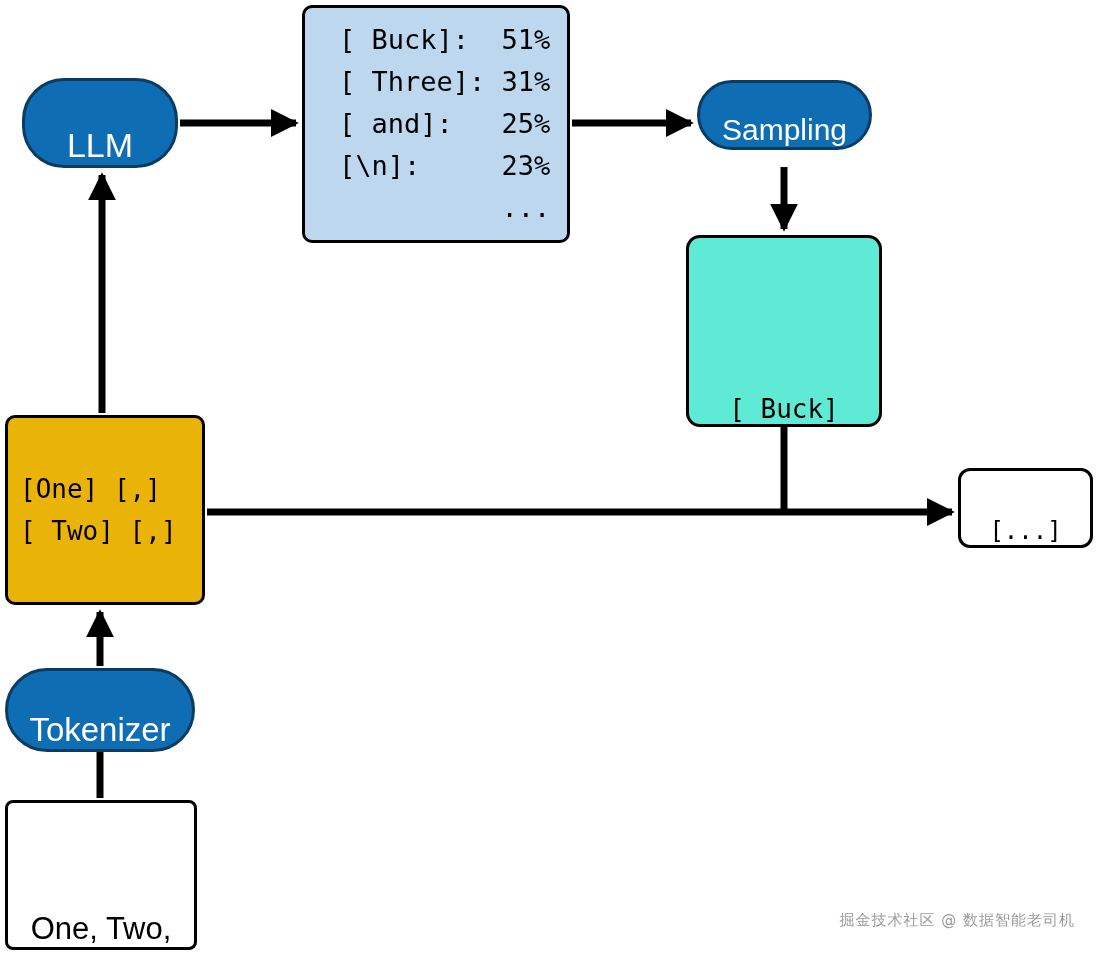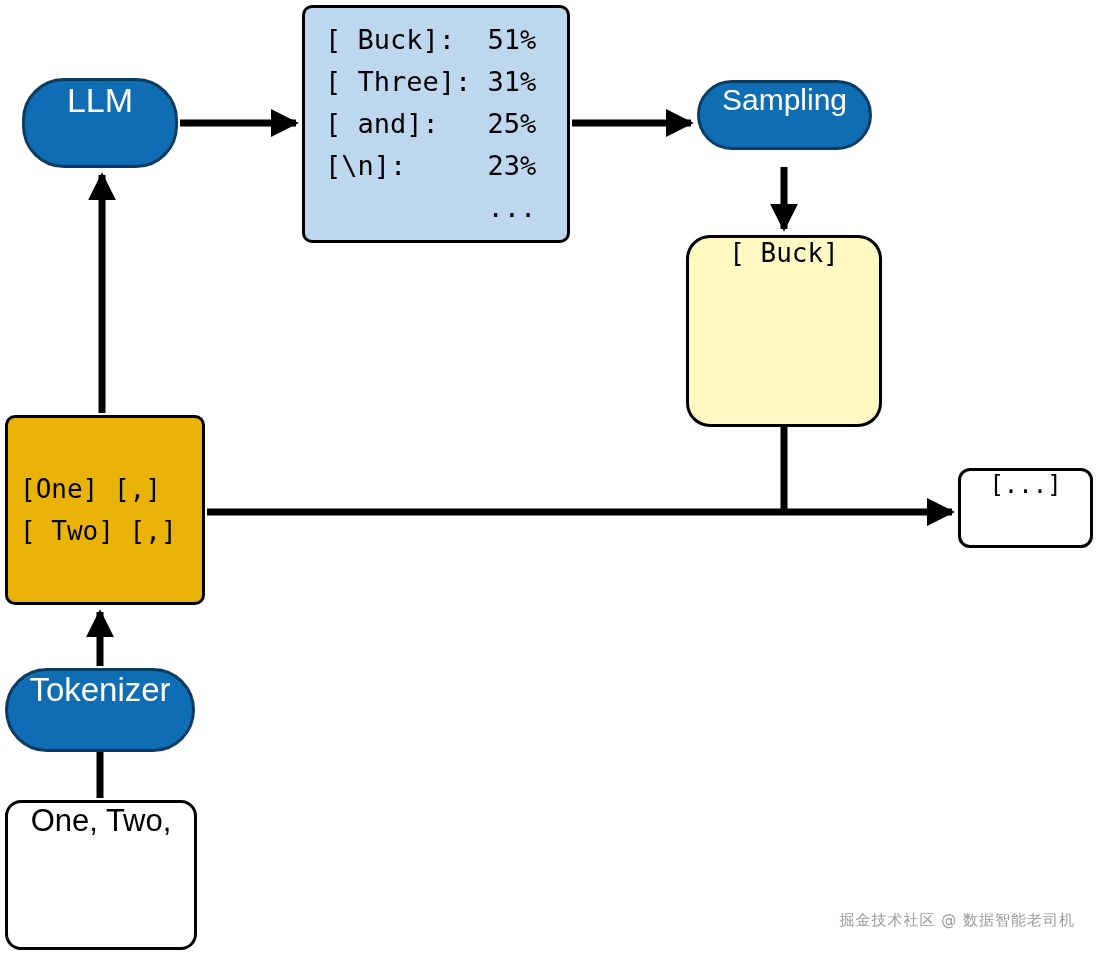--- a/index.html
+++ b/index.html
@@ -20,21 +20,21 @@
     left: 0; top: 0;
     width: 1097px; height: 955px;
     z-index: 1;
     pointer-events: none;
   }
   .node {
     position: absolute;
     z-index: 2;
     box-sizing: border-box;
     display: flex;
-    align-items: flex-start;
+    align-items: flex-end;
     justify-content: center;
   }
   .pill {
     background: #0f6db4;
     border: 3px solid #0a3c62;
     color: #ffffff;
     font-family: "Liberation Sans", sans-serif;
     font-weight: 400;
   }
   .pill-llm       { left: 22px;  top: 78px;  width: 156px; height: 90px; border-radius: 42px; font-size: 34px; }
@@ -43,21 +43,21 @@
 
   .prob-box {
     left: 302px; top: 5px;
     width: 268px; height: 238px;
     background: #bdd7ee;
     border: 3px solid #000000;
     border-radius: 10px;
     flex-direction: column;
     align-items: flex-start;
     justify-content: center;
-    padding: 8px 16px 8px 20px;
+    padding: 8px 16px 8px 34px;
   }
   .prob-line {
     font-family: "DejaVu Sans Mono", monospace;
     font-size: 27px;
     line-height: 42px;
     color: #000000;
     white-space: pre;
   }
   .tokens-box {
     left: 5px; top: 415px;
@@ -73,34 +73,34 @@
   .token-line {
     font-family: "DejaVu Sans Mono", monospace;
     font-size: 26px;
     line-height: 42px;
     color: #000000;
     white-space: pre;
   }
   .buck-box {
     left: 686px; top: 235px;
     width: 196px; height: 192px;
-    background: #fef9c3;
+    background: #5eead4;
     border: 3px solid #000000;
-    border-radius: 24px;
+    border-radius: 14px;
     font-family: "DejaVu Sans Mono", monospace;
     font-size: 26px;
     color: #000000;
     white-space: pre;
   }
   .input-box {
     left: 5px; top: 800px;
     width: 192px; height: 150px;
     background: #ffffff;
     border: 3px solid #000000;
-    border-radius: 16px;
+    border-radius: 8px;
     font-family: "Liberation Sans", sans-serif;
     font-size: 31px;
     color: #000000;
   }
   .output-box {
     left: 958px; top: 468px;
     width: 135px; height: 80px;
     background: #ffffff;
     border: 3px solid #000000;
     border-radius: 12px;

